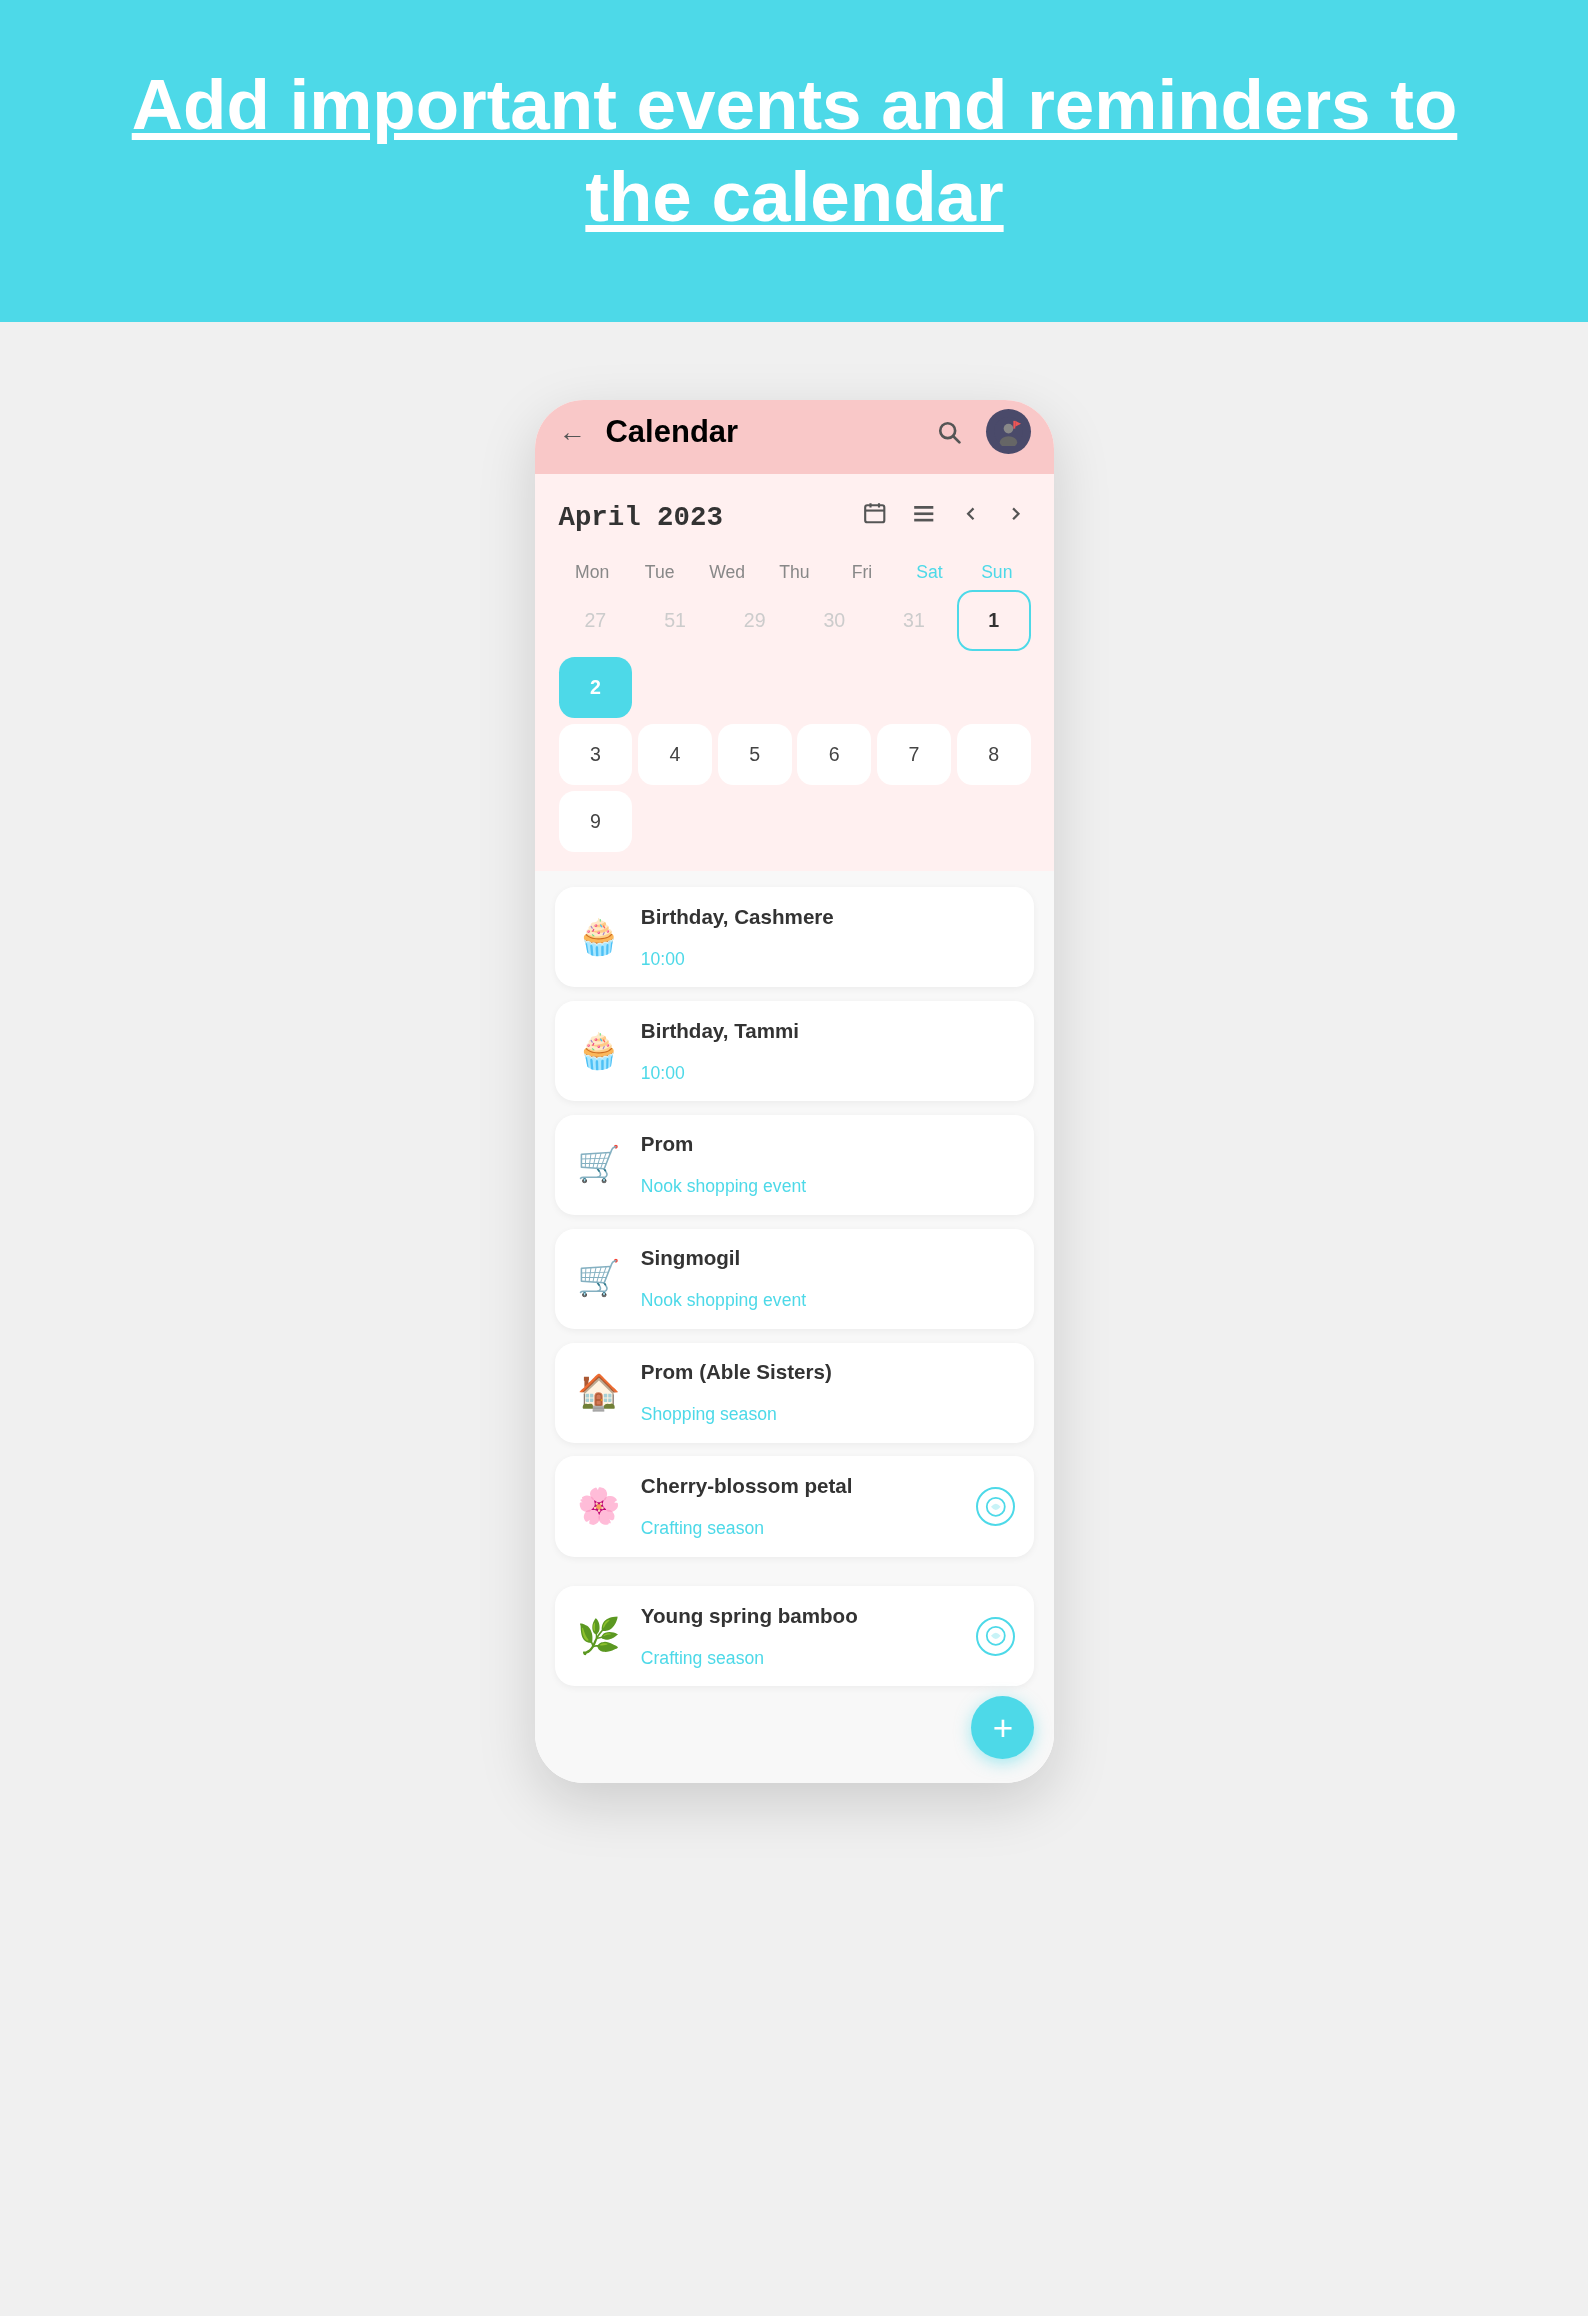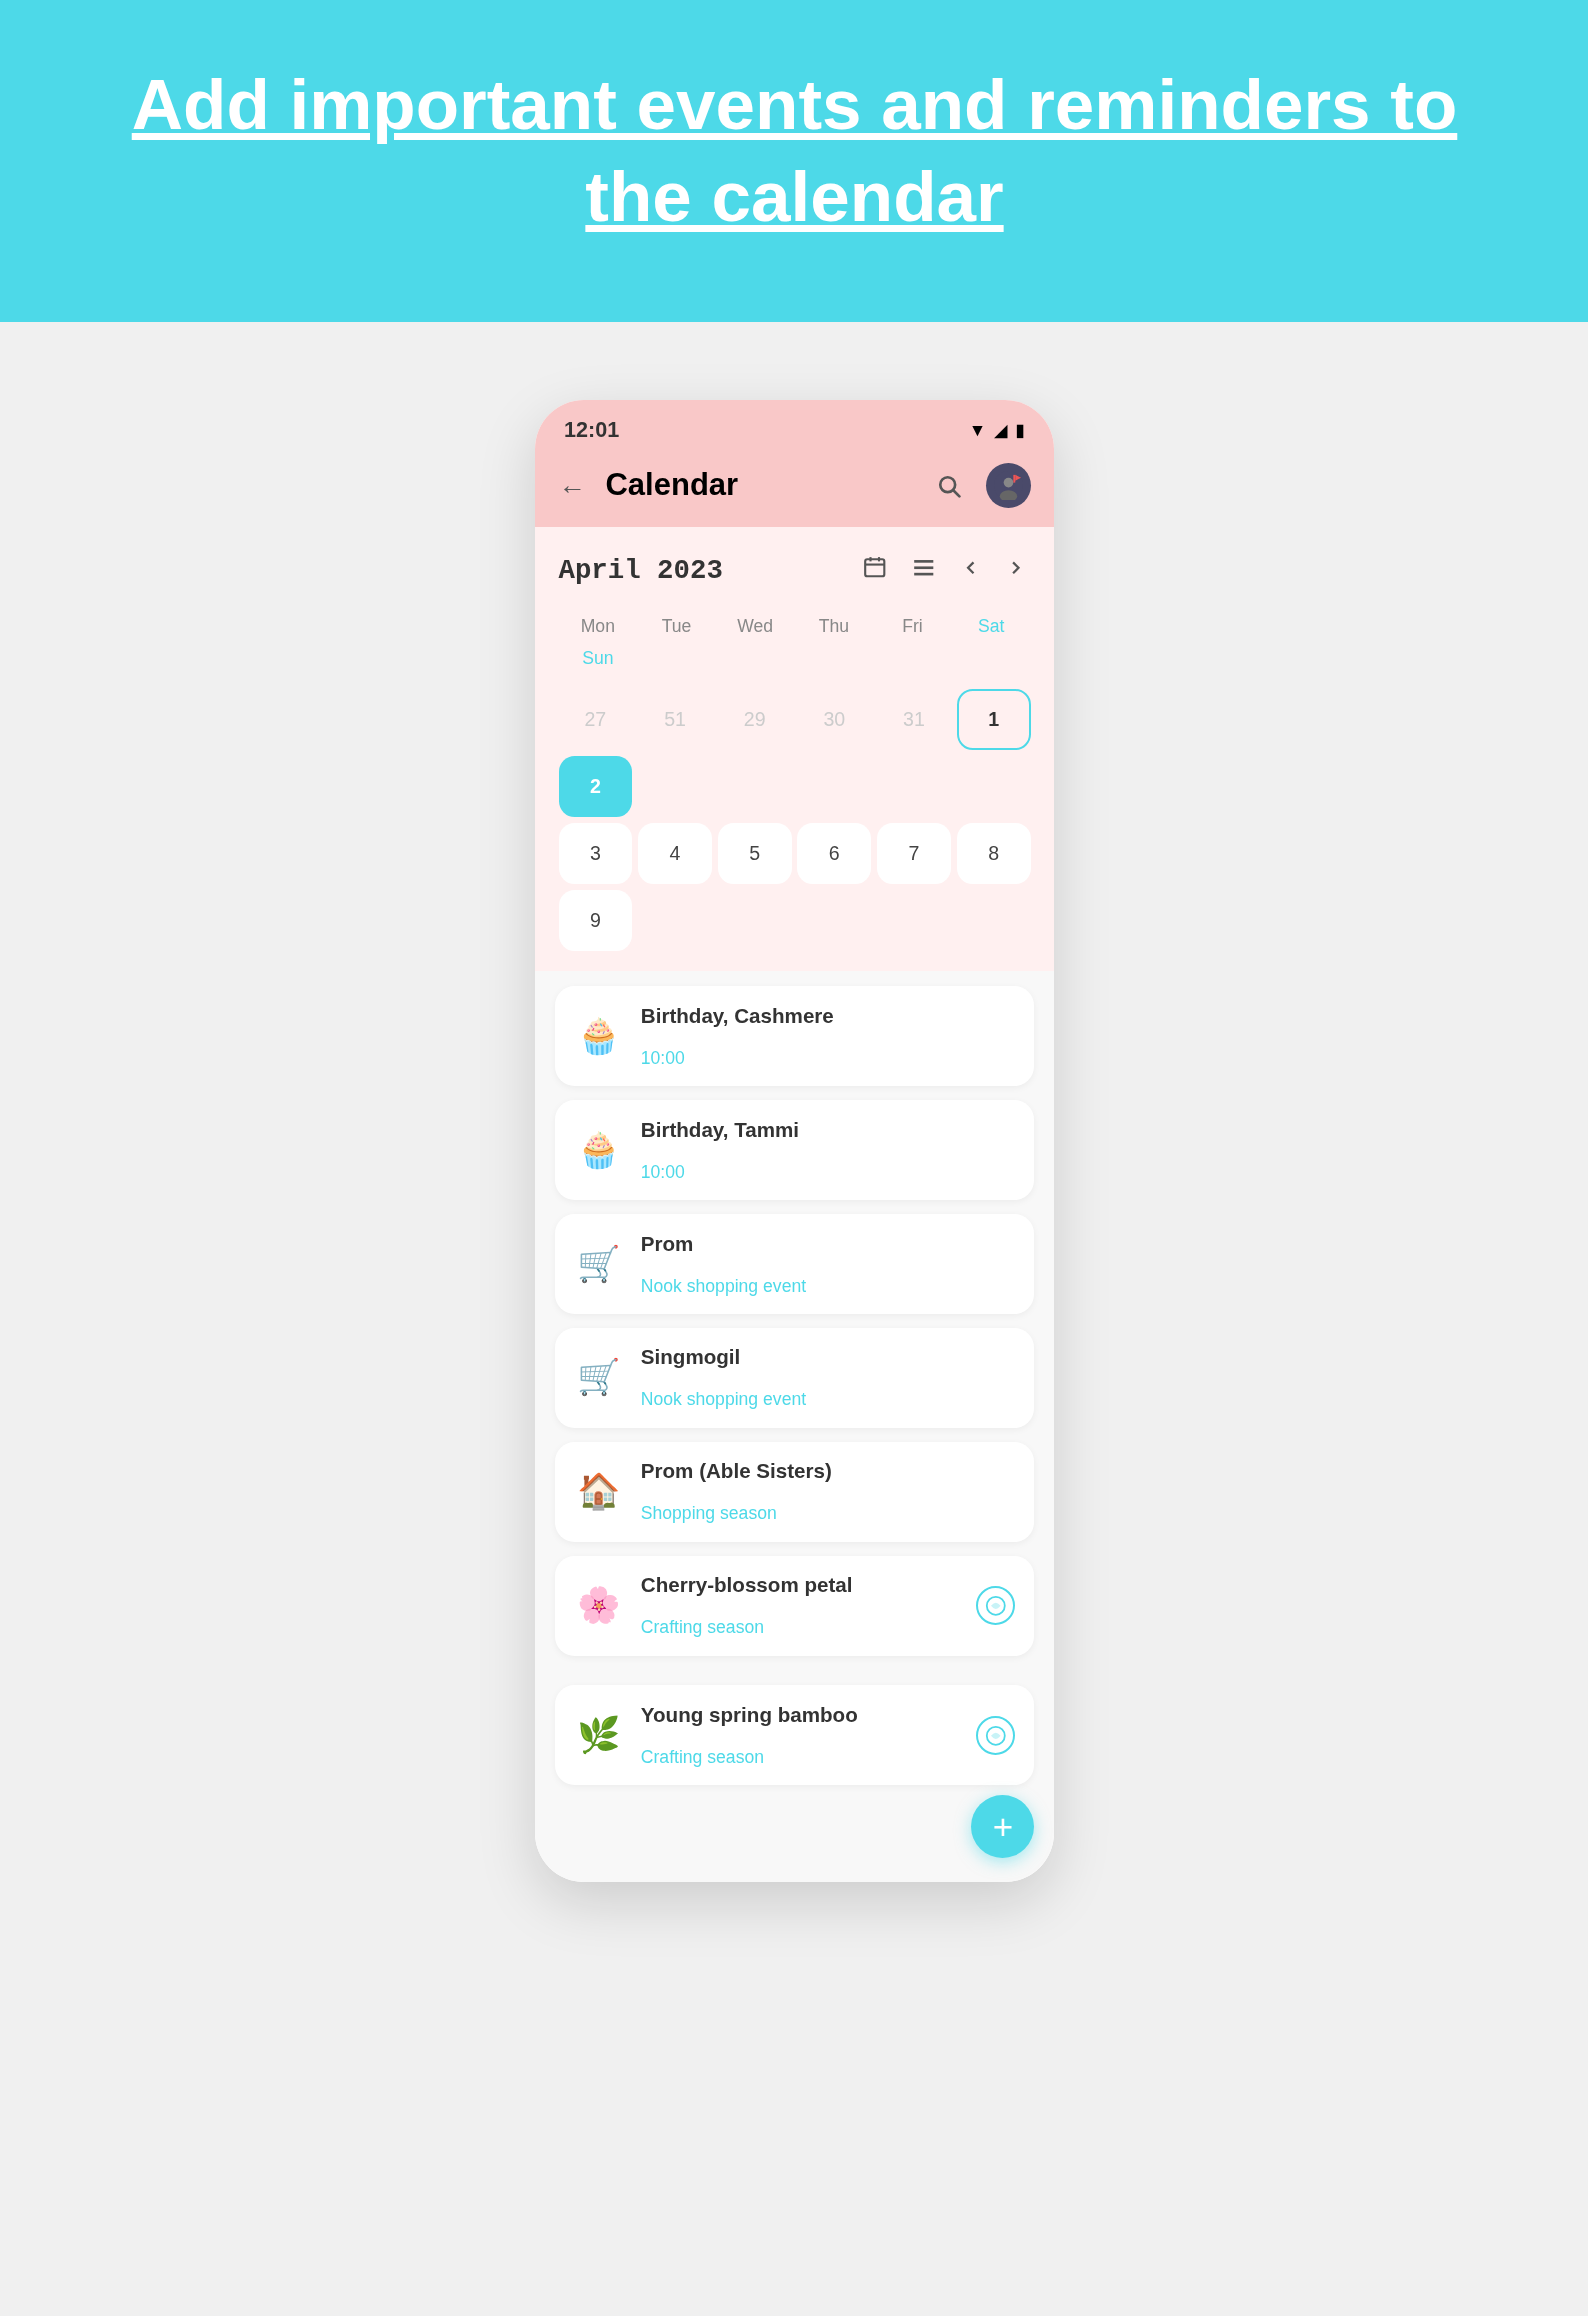--- a/index.html
+++ b/index.html
@@ -136,22 +136,22 @@
     .cal-icon-btn {
       font-size: 21.6px;
       color: #555;
       cursor: pointer;
       padding: 3.9px;
     }
 
     
     .days-header {
       display: grid;
-      grid-template-columns: repeat(6, 1fr);
-      margin-bottom: 14px;
+      grid-template-columns: repeat(7, 1fr);
+      margin-bottom: 1px;
     }
     .day-label {
       text-align: center;
       font-size: 17.6px;
       font-weight: 500;
       color: #888;
       padding: 5.9px 0;
     }
     .day-label.weekend {
       color: #4dd9e8;
@@ -267,28 +267,20 @@
 </head>
 <body>
 
 <div class="top-banner">
   <h1>Add important events and reminders to the calendar</h1>
 </div>
 
 <div class="phone-wrapper">
   <div class="phone">
 
-    <div class="status-bar">
-      <span class="status-time">12:01</span>
-      <div class="status-icons">
-        <span>▼</span>
-        <span>◢</span>
-        <span>▮</span>
-      </div>
-    </div>
 
     <div class="app-header">
       <div class="app-header-left">
         <span class="back-arrow">←</span>
         <span class="app-title">Calendar</span>
       </div>
       <div class="header-icons">
         <div class="header-icon">
           <svg width="25.5" height="25.5" viewBox="0 0 24 24" fill="none" stroke="#555" stroke-width="2.5" stroke-linecap="round">
             <circle cx="11" cy="11" r="7"></circle>

